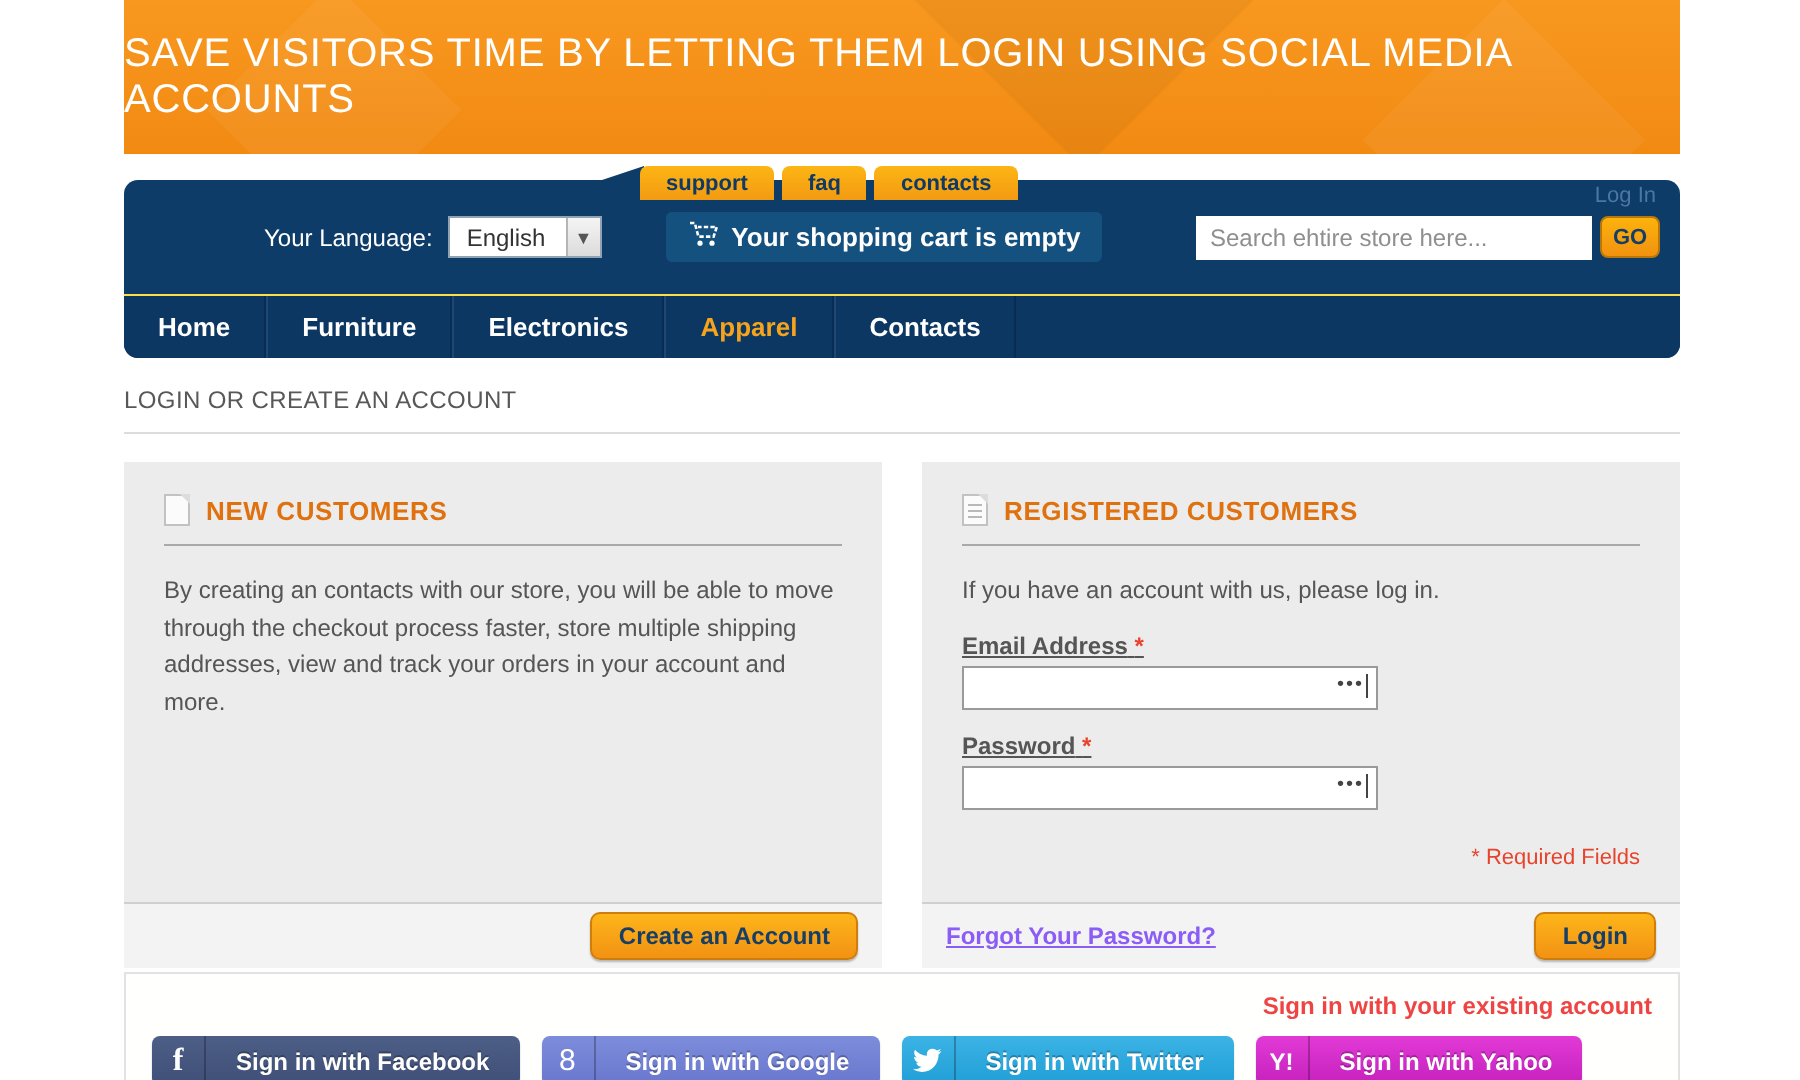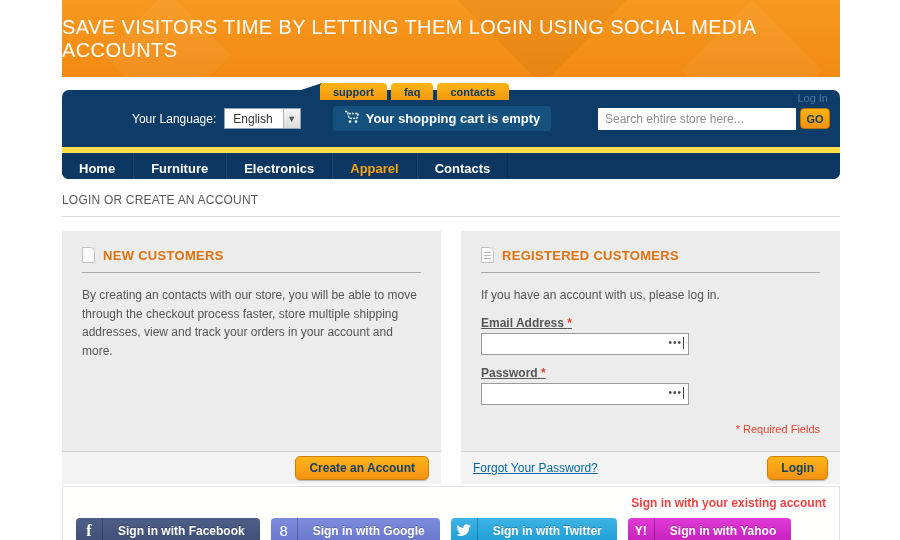--- a/index.html
+++ b/index.html
@@ -38,21 +38,21 @@
   .cart { margin-left:32px; display:flex; align-items:center; gap:6px; background:#15517f; border-radius:3px;
           padding:4px 11px; color:#fff; font-size:13px; font-weight:bold; cursor:pointer; white-space:nowrap; }
   .search-group { margin-left:auto; display:flex; align-items:center; position:relative; }
   .login-link { position:absolute; top:-16px; right:2px; font-size:11px; color:#4c76a3; cursor:pointer; }
   .search-input { width:198px; height:22px; border:none; padding:0 7px; font-size:12px; color:#333;
                   font-family:"Liberation Sans",sans-serif; }
   .search-input::placeholder { color:#8f8f8f; }
   .go-btn { margin-left:4px; height:21px; width:30px; background:linear-gradient(180deg,#fcb20d,#f1920f);
             border:1px solid #b97708; border-radius:4px; color:#123e68; font-weight:bold; font-size:11px;
             cursor:pointer; font-family:"Liberation Sans",sans-serif; }
-  .nav { display:flex; height:32px; background:#0c3763; border-top:6px solid #fde047;
+  .nav { display:flex; height:32px; background:#0c3763; border-top:1px solid #fde047;
          border-radius:0 0 7px 7px; overflow:hidden; }
   .nav-item { line-height:32px; padding:0 17px; color:#fff; font-size:13px; font-weight:bold;
               border-right:1px solid #092c50; cursor:pointer; }
   .nav-item + .nav-item { border-left:1px solid #1b4875; }
   .nav-item.active { color:#f7a41d; }
 
   
   .page-title { margin-top:14px; color:#58585a; font-size:12px; letter-spacing:0.2px; }
   .title-rule { height:1px; background:#dcdcdc; margin-top:9px; }
 
@@ -66,21 +66,21 @@
                      border-left:5px solid transparent; border-top:5px solid #dcdcdc; }
   .doc-icon.lines::before { content:""; position:absolute; left:2px; right:2px; top:4px; height:7px;
     background:repeating-linear-gradient(180deg,#b9b9b9 0 1px,transparent 1px 3px); }
   .panel-title { color:#e0710f; font-size:13px; font-weight:bold; letter-spacing:0.3px; }
   .panel-text { margin-top:13px; color:#555; font-size:12px; line-height:1.55; }
   .panel-foot { border-top:1px solid #cfcfcf; background:#f3f3f3; padding:6px 12px; height:33px;
                 display:flex; align-items:center; justify-content:flex-end; gap:10px; }
   .orange-btn { background:linear-gradient(180deg,#fdb51a,#f29213); border:1px solid #cf7e0b; border-radius:5px;
                 color:#173f66; font-size:12px; font-weight:bold; padding:4px 13px; cursor:pointer;
                 box-shadow:0 1px 1px rgba(0,0,0,0.25); font-family:"Liberation Sans",sans-serif; }
-  .forgot { margin-right:auto; color:#0369a1; font-size:12px; text-decoration:underline; cursor:pointer; }
+  .forgot { margin-right:auto; color:#8b5cf6; font-size:12px; text-decoration:underline; cursor:pointer;font-weight:bold; }
 
   .form-label { margin-top:11px; font-size:12px; font-weight:bold; color:#555;text-decoration:underline; }
   .req { color:#e8432c; }
   .input-wrap { position:relative; width:208px; margin-top:3px; }
   .text-input { width:208px; height:22px; border:1px solid #9a9a9a; background:#fff; padding:0 26px 0 5px;
                 font-size:12px; font-family:"Liberation Sans",sans-serif; }
   .autofill { position:absolute; right:5px; top:4px; font-size:10px; color:#444; letter-spacing:1px;
               border-right:1px solid #444; padding-right:1px; line-height:12px; }
   .required-note { text-align:right; color:#e8432c; font-size:11px; margin-top:18px; }
 

